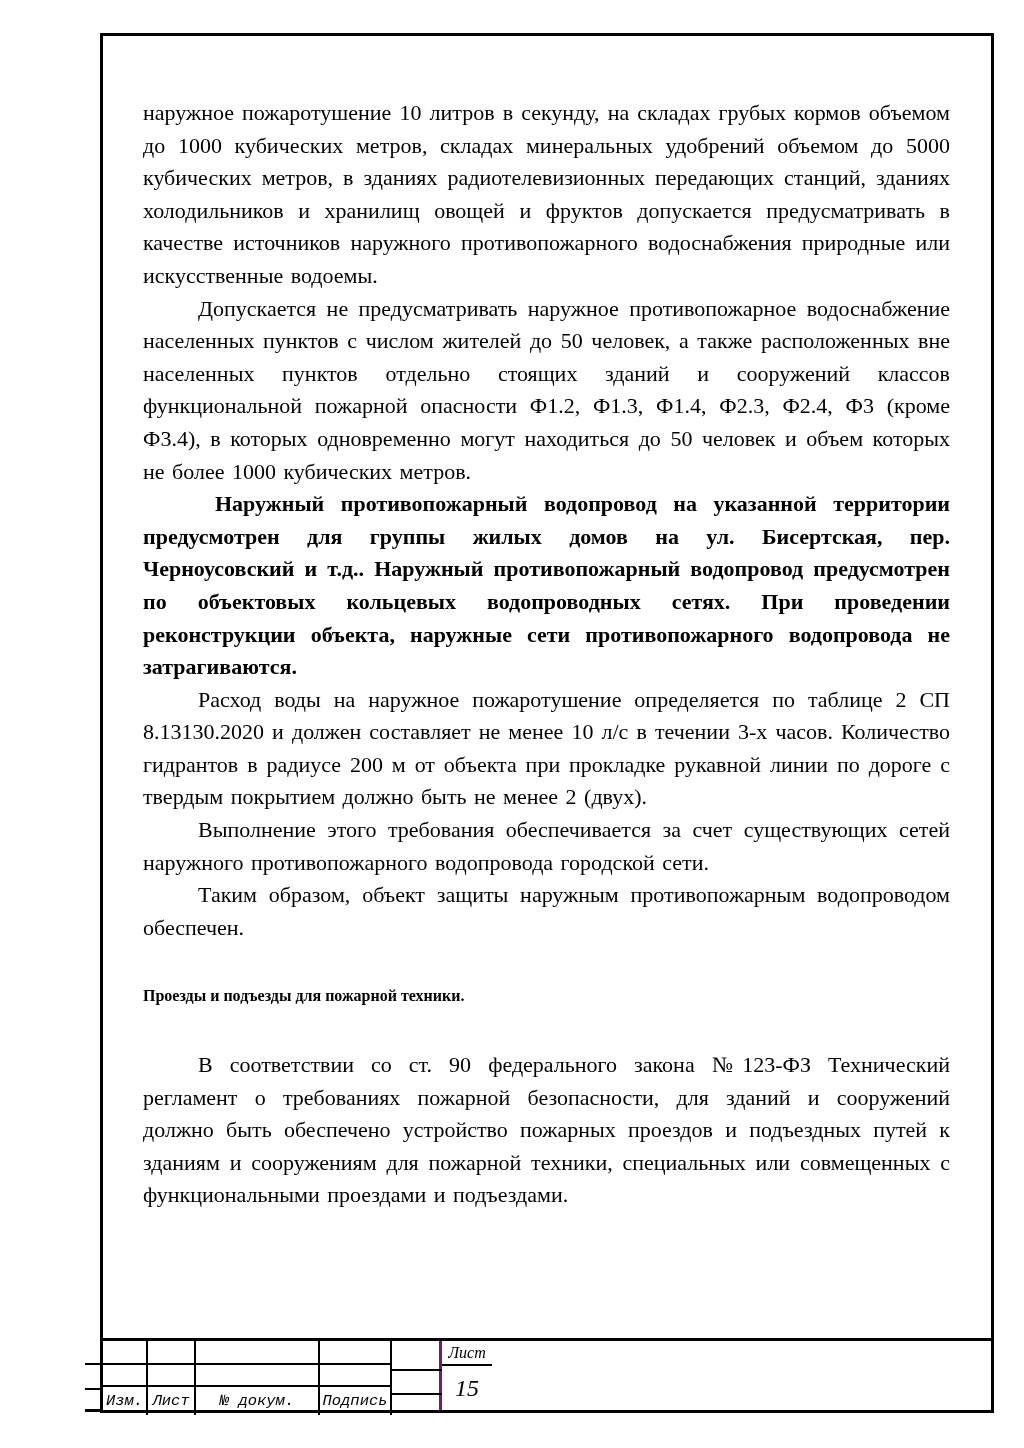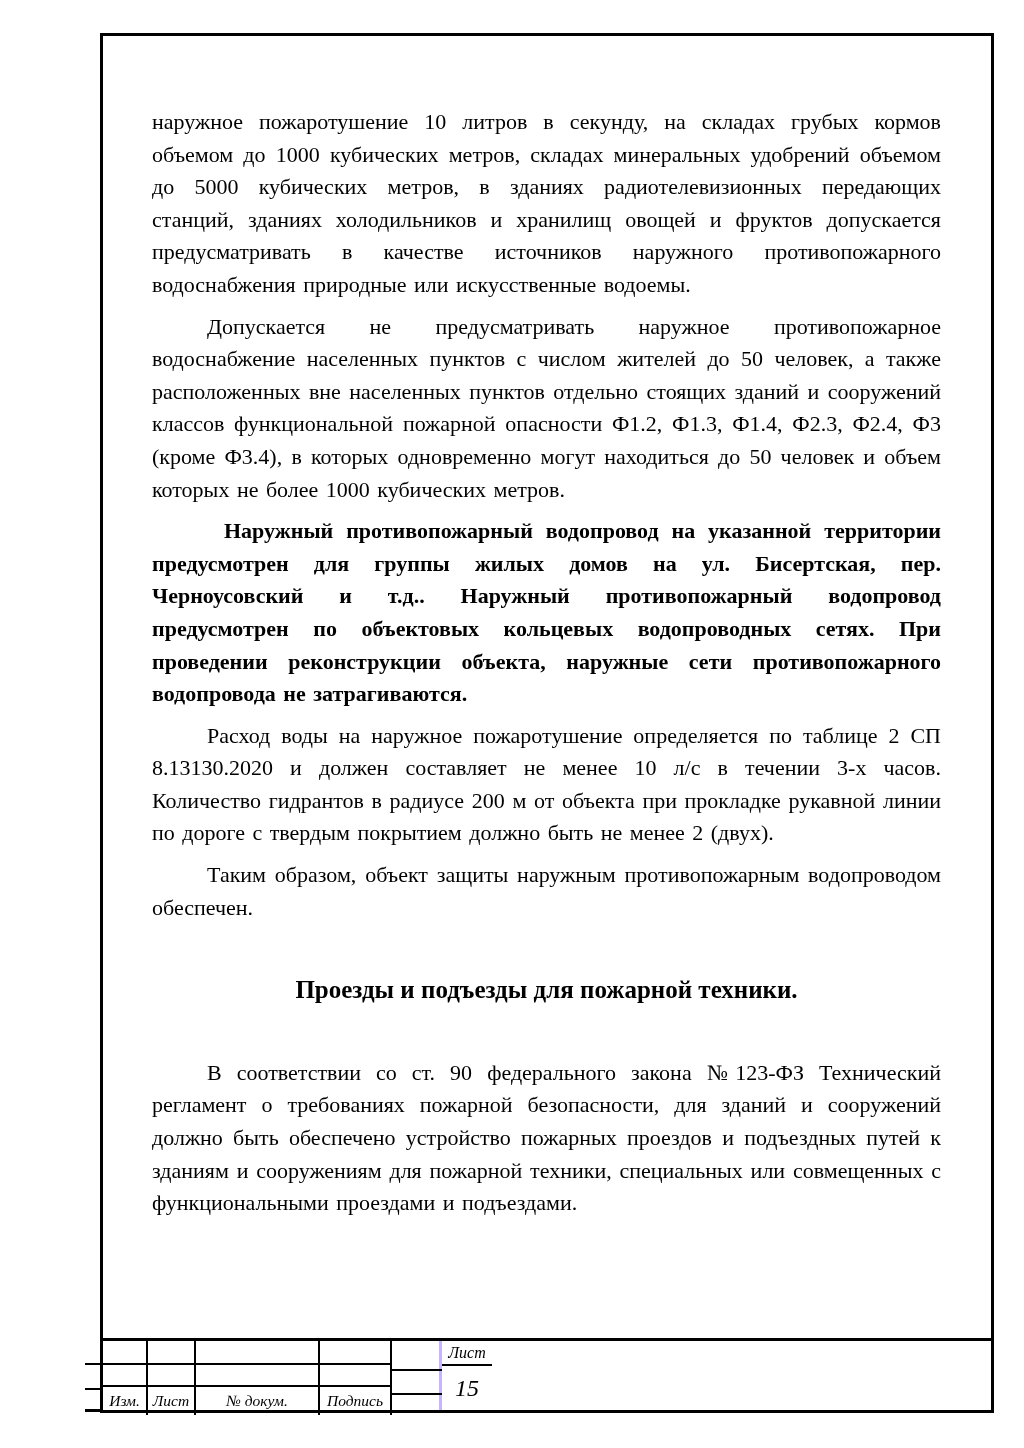--- a/index.html
+++ b/index.html
@@ -25,56 +25,56 @@
     border: 3px solid #000000;
     box-sizing: border-box;
   }
   .content {
     position: absolute;
     top: 61px;
     left: 40px;
     right: 41px;
   }
   .para {
-    margin: 9px;
+    margin: 0;
     font-size: 22px;
     line-height: 32.6px;
     text-align: justify;
     word-spacing: 2px;
   }
   .para.indent { text-indent: 55px; }
   .para.indent-lg { text-indent: 72px; font-weight: bold; }
   .para.bold { font-weight: normal; }
   .section-heading {
-    margin: 50px 0;
-    font-size: 25px;
+    margin: 36px 0;
+    font-size: 16px;
     line-height: 32.6px;
     font-weight: bold;
-    text-align: center;
   }
   
   .stamp {
     position: absolute;
     left: 99px;
     top: 1338px;
     width: 895px;
     height: 75px;
     border: 3px solid #000000;
     box-sizing: border-box;
     background: #ffffff;
     display: flex;
   }
   .stamp-left {
     flex: none;
     width: 339px;
     display: grid;
     grid-template-columns: 45px 48px 124px 72px 50px;
     grid-template-rows: 24px 22px 1fr;
-    border-right: 3px solid #c4b5fd;
+    border-right: 3px solid #701a75;
     box-sizing: border-box;
+    font-family: Liberation Mono, monospace;
   }
   .sc {
     border-right: 2px solid #000000;
     border-bottom: 2px solid #000000;
     box-sizing: border-box;
   }
   .sc.last-col { border-right: none; margin-top: 28px; }
   .sc.last-row { border-bottom: none; }
   .sc.label {
     display: flex;
@@ -134,20 +134,21 @@
 </head>
 <body>
 
 <div class="page">
   <div class="frame">
     <div class="content">
       <p class="para">наружное пожаротушение 10 литров в секунду, на складах грубых кормов объемом до 1000 кубических метров, складах минеральных удобрений объемом до 5000 кубических метров, в зданиях радиотелевизионных передающих станций, зданиях холодильников и хранилищ овощей и фруктов допускается предусматривать в качестве источников наружного противопожарного водоснабжения природные или искусственные водоемы.</p>
       <p class="para indent">Допускается не предусматривать наружное противопожарное водоснабжение населенных пунктов с числом жителей до 50 человек, а также расположенных вне населенных пунктов отдельно стоящих зданий и сооружений классов функциональной пожарной опасности Ф1.2, Ф1.3, Ф1.4, Ф2.3, Ф2.4, Ф3 (кроме Ф3.4), в которых одновременно могут находиться до 50 человек и объем которых не более 1000 кубических метров.</p>
       <p class="para indent-lg">Наружный противопожарный водопровод на указанной территории предусмотрен для группы жилых домов на ул. Бисертская, пер. Черноусовский и т.д.. Наружный противопожарный водопровод предусмотрен по объектовых кольцевых водопроводных сетях. При проведении реконструкции объекта, наружные сети противопожарного водопровода не затрагиваются.</p>
       <p class="para indent">Расход воды на наружное пожаротушение определяется по таблице 2 СП 8.13130.2020 и должен составляет не менее 10 л/с в течении 3-х часов. Количество гидрантов в радиусе 200 м от объекта при прокладке рукавной линии по дороге с твердым покрытием должно быть не менее 2 (двух).</p>
+      <p class="para indent">Выполнение этого требования обеспечивается за счет существующих сетей наружного противопожарного водопровода городской сети.</p>
       <p class="para indent bold">Таким образом, объект защиты наружным противопожарным водопроводом обеспечен.</p>
       <h2 class="section-heading">Проезды и подъезды для пожарной техники.</h2>
       <p class="para indent">В соответствии со ст. 90 федерального закона №123-ФЗ Технический регламент о требованиях пожарной безопасности, для зданий и сооружений должно быть обеспечено устройство пожарных проездов и подъездных путей к зданиям и сооружениям для пожарной техники, специальных или совмещенных с функциональными проездами и подъездами.</p>
     </div>
 
     <div class="stamp" style="left:-3px; right:-3px; bottom:-3px; top:auto; width:auto; position:absolute;">
       <div class="stamp-left">
         <div class="sc"></div>
         <div class="sc"></div>
         <div class="sc"></div>

